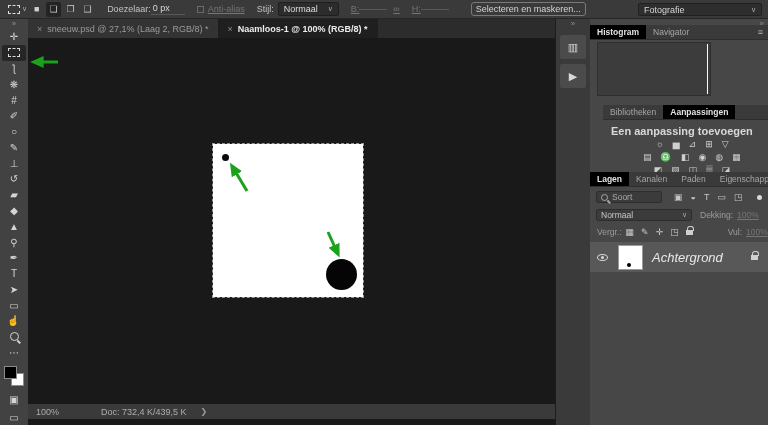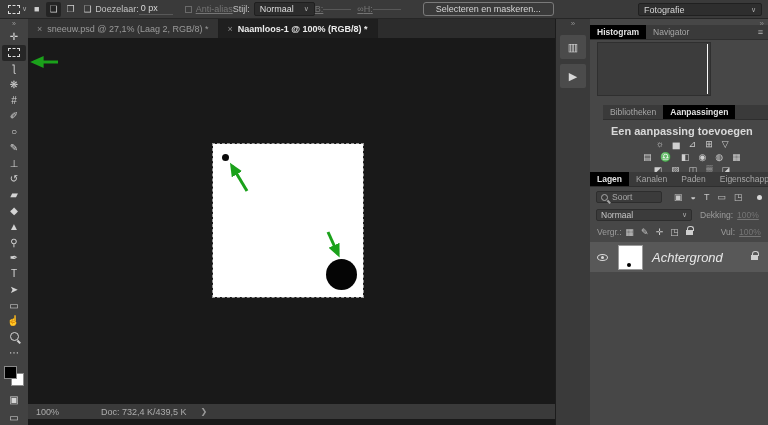--- a/index.html
+++ b/index.html
@@ -10,28 +10,28 @@
   
   .options-bar { position:absolute; left:0; top:0; width:768px; height:19px;
     background:#3a3a3a; border-bottom:1px solid #262626; display:flex; align-items:center;
     font-size:9px; color:#c9c9c9; }
   .marq-preset { display:flex; align-items:center; gap:2px; margin-left:8px; }
   .marq { width:12px; height:9px; border:1px dashed #dcdcdc; }
   .tiny-chev { font-size:7px; color:#aaa; }
   .mode-btn { width:15px; height:15px; display:flex; align-items:center; justify-content:center;
     color:#d0d0d0; font-size:9px; margin-left:2px; border-radius:2px; }
   .mode-btn.pressed { background:#242424; }
-  .ob-label { color:#c2c2c2; }
+  .ob-label { margin-left:12px; color:#c2c2c2; }
   .ob-field { min-width:34px; border-bottom:1px solid #585858; color:#d8d8d8; padding:0 2px 1px; }
   .dim { color:#757575;text-decoration:underline; }
   .cb { width:7px; height:7px; border:1px solid #6a6a6a; display:inline-block; margin-left:12px; }
   .ob-select { background:#2c2c2c; border:1px solid #1f1f1f; border-radius:2px;
     padding:1px 5px; margin-left:4px; display:flex; gap:10px; align-items:center; color:#ddd; }
   .sel-mask-btn { margin-left:22px; border:1px solid #7a7a7a; border-radius:3px;
-    padding:1px 12px; color:#d5d5d5; background:transparent; }
+    padding:1px 4px; color:#d5d5d5; background:transparent; }
   .workspace { position:absolute; right:6px; top:3px; width:124px; height:13px;
     background:#2e2e2e; border:1px solid #202020; border-radius:2px; display:flex;
     align-items:center; justify-content:space-between; padding:0 5px; color:#d5d5d5; }
 
   
   .tabbar { position:absolute; left:28px; top:19px; width:527px; height:19px;
     background:#2c2c2c; display:flex; font-size:9px; }
   .doc-tab { display:flex; align-items:center; gap:5px; padding:0 9px; height:19px;
     border-right:1px solid #1e1e1e; white-space:nowrap; }
   .doc-tab.inactive { background:#333333; color:#9a9a9a; }
@@ -312,21 +312,21 @@
 
       <div class="lp-row" style="top:53px; height:14px;">
         <span style="margin-left:7px">Vergr.:</span>
         <span class="lock-icons">
           <span>▦</span>
           <span>✎</span>
           <span>✛</span>
           <span>◳</span>
           <span class="lock-css"></span>
         </span>
-        <span style="margin-left:28px">Vul:</span>
+        <span style="margin-left:35px">Vul:</span>
         <span class="dim" style="margin-left:4px">100%</span>
       </div>
 
       <div class="layer-row">
         <span class="eye"></span>
         <span class="layer-thumb">
           <span class="thumb-dot"></span>
         </span>
         <span class="layer-name">Achtergrond</span>
         <span class="lock-css layer-lock"></span>

